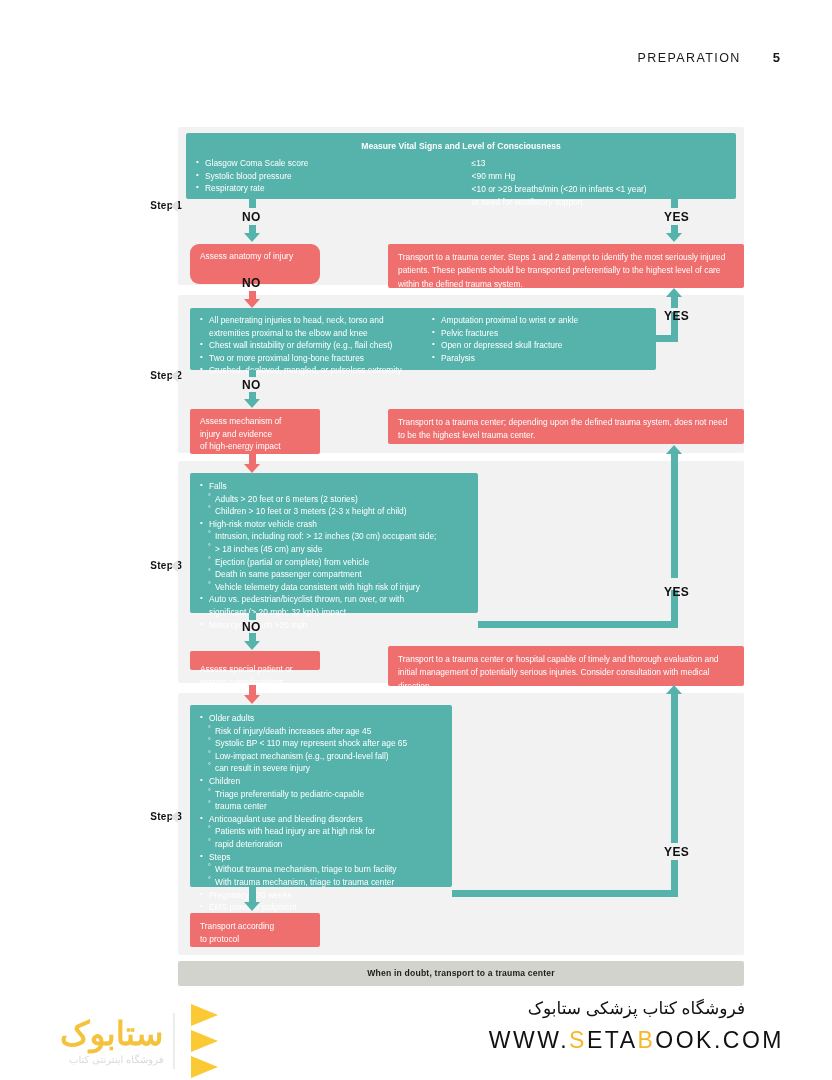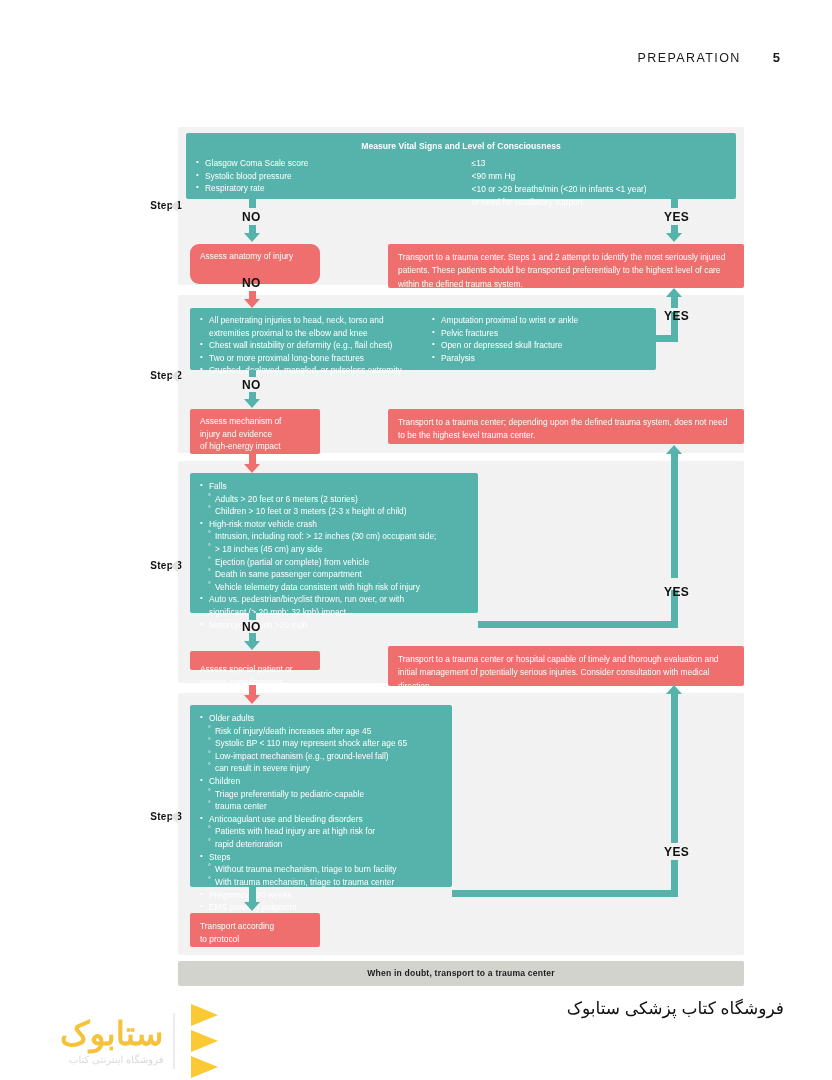--- a/index.html
+++ b/index.html
@@ -381,14 +381,15 @@
     </div>
     <div class="wm-divider"></div>
     <div class="chev">
       <span></span>
         <span></span>
         <span></span>
     </div>
   </div>
   <div class="wm-right">
     <div class="wm-fa">فروشگاه کتاب پزشکی ستابوک</div>
+    <div class="wm-url"><span>WWW.</span><b>S</b><span>ETA</span><b>B</b><span>OOK.COM</span></div>
   </div>
 </div>
 
 </body></html>

